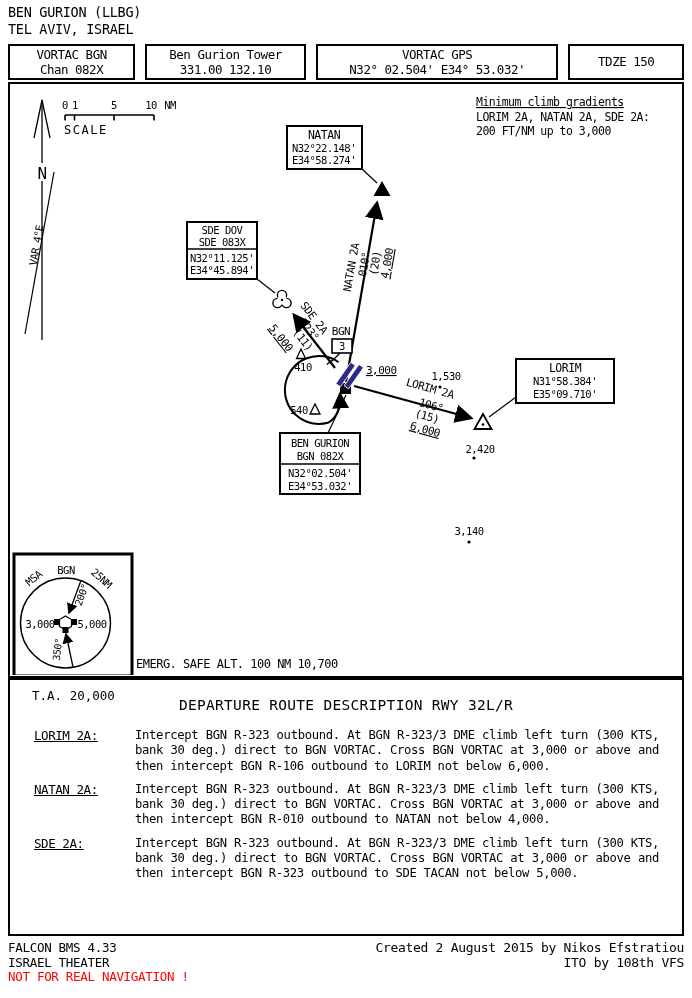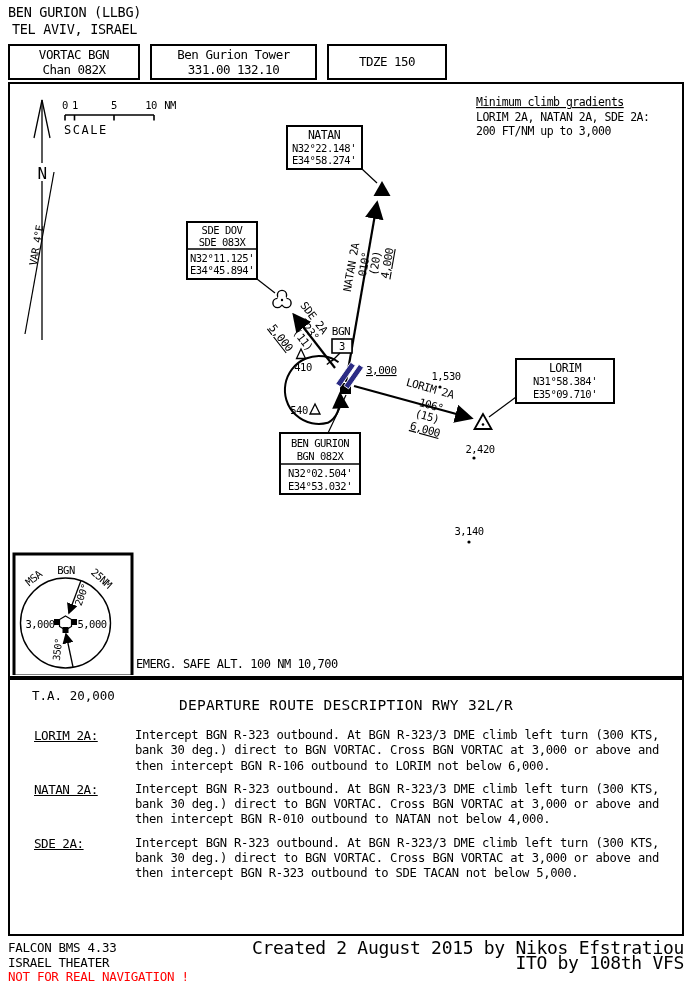--- a/index.html
+++ b/index.html
@@ -1,61 +1,65 @@
 <!DOCTYPE html>
 <html><head>
 <meta charset="utf-8">
 <style>
   *{box-sizing:border-box;margin:0;padding:0}
   body{width:692px;height:998px;position:relative;background:#fff;color:#000;
        font-family:"DejaVu Sans Mono",monospace;}
   .abs{position:absolute}
   .hdr{left:8px;top:4px;width:676px;display:flex;justify-content:space-between;
        font-size:13.5px;line-height:17px;letter-spacing:-0.3px}
-  .hdr-right{text-align:center}
+  .hdr-right{text-align:left}
   .inforow{left:8px;top:44px;width:676px;height:36px;display:flex;gap:10px}
   .ibox{border:2px solid #000;height:36px;display:flex;flex-direction:column;
         justify-content:center;align-items:center;font-size:12.5px;line-height:15.5px;
         letter-spacing:-0.5px;background:#fff}
   .b1{width:132px}.b2{width:167px}.b3{width:252px}.b4{width:120px}
   .map{left:8px;top:82px;width:676px;height:596px;border:2.5px solid #000}
   .map svg{position:absolute;left:0;top:0}
   svg text{font-family:"DejaVu Sans Mono",monospace;font-size:11px;fill:#000;letter-spacing:-0.5px}
   .t10{font-size:10px}.t105{font-size:10.5px}.t115{font-size:11.5px}
   .t12{font-size:12px}.t16{font-size:16px}
   .u{text-decoration:underline}
   .desc{left:8px;top:678px;width:676px;height:258px;border:2.5px solid #000;font-size:12.2px}
   .ta{position:absolute;left:22px;top:8px;font-size:12.5px}
   .dtitle{text-align:center;margin-top:17px;font-size:14.5px;letter-spacing:0.3px}
   .entries{margin-top:15px;padding-left:24px}
   .entry{display:flex;margin-bottom:8px}
   .entry-label{width:101px;flex:none;text-decoration:underline;font-size:12.6px;letter-spacing:-0.5px}
   .entry-text{width:524px;text-align:justify;line-height:15.3px;letter-spacing:-0.3px}
   .footer-left{left:8px;top:941px;font-size:12.5px;line-height:14.5px;letter-spacing:-0.3px}
-  .footer-right{right:8px;top:941px;text-align:right;font-size:18px;line-height:14.5px;letter-spacing:-0.3px}
+  .footer-right{right:8px;top:941px;text-align:right;font-size:13px;line-height:14.5px;letter-spacing:-0.3px}
   .warn{color:#ff0000}
 </style>
 </head>
 <body>
 
 <div class="abs hdr">
   <div class="hdr-right">
     <div>BEN GURION (LLBG)</div>
     <div>TEL AVIV, ISRAEL</div>
   </div>
 </div>
 
 <div class="abs inforow">
   <div class="ibox b1">
     <div>VORTAC BGN</div>
     <div>Chan 082X</div>
   </div>
   <div class="ibox b2">
     <div>Ben Gurion Tower</div>
     <div>331.00 132.10</div>
+  </div>
+  <div class="ibox b3">
+    <div>VORTAC GPS</div>
+    <div>N32° 02.504' E34° 53.032'</div>
   </div>
   <div class="ibox b4">
     <div>TDZE 150</div>
   </div>
 </div>
 
 <div class="abs map">
 <svg width="671" height="591" viewBox="0 0 671 591">
   <defs>
     <marker id="ah" viewBox="0 0 10 10" refX="8.5" refY="5" markerWidth="8.5" markerHeight="8.5" orient="auto-start-reverse">

